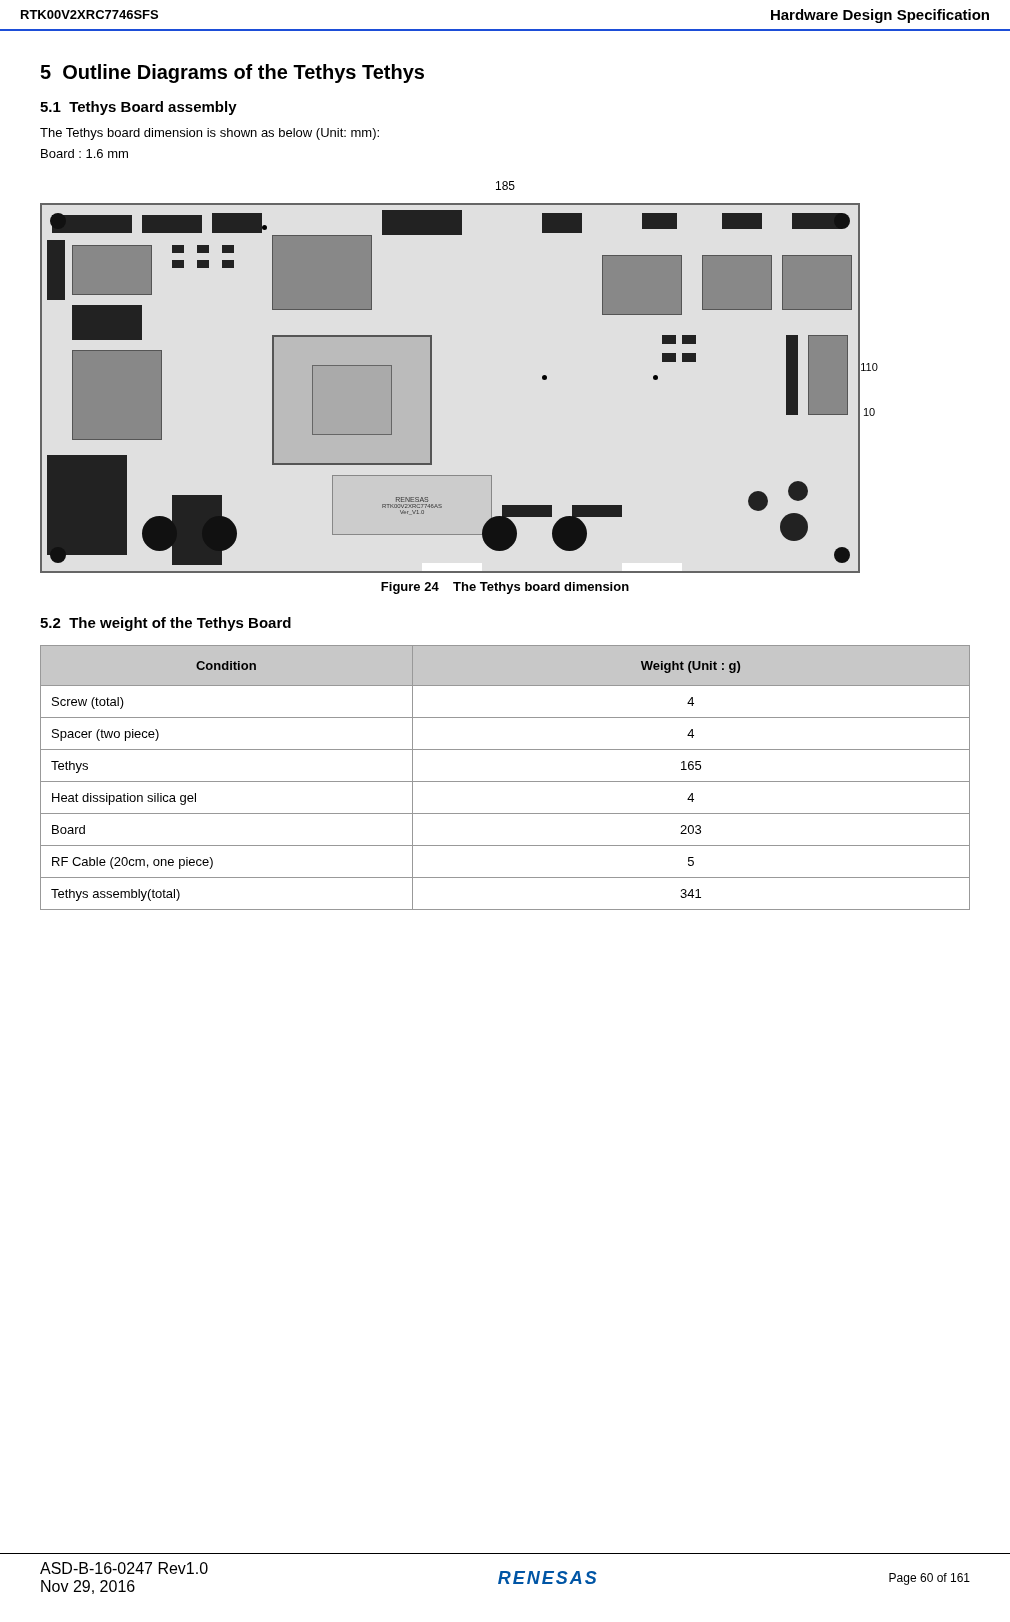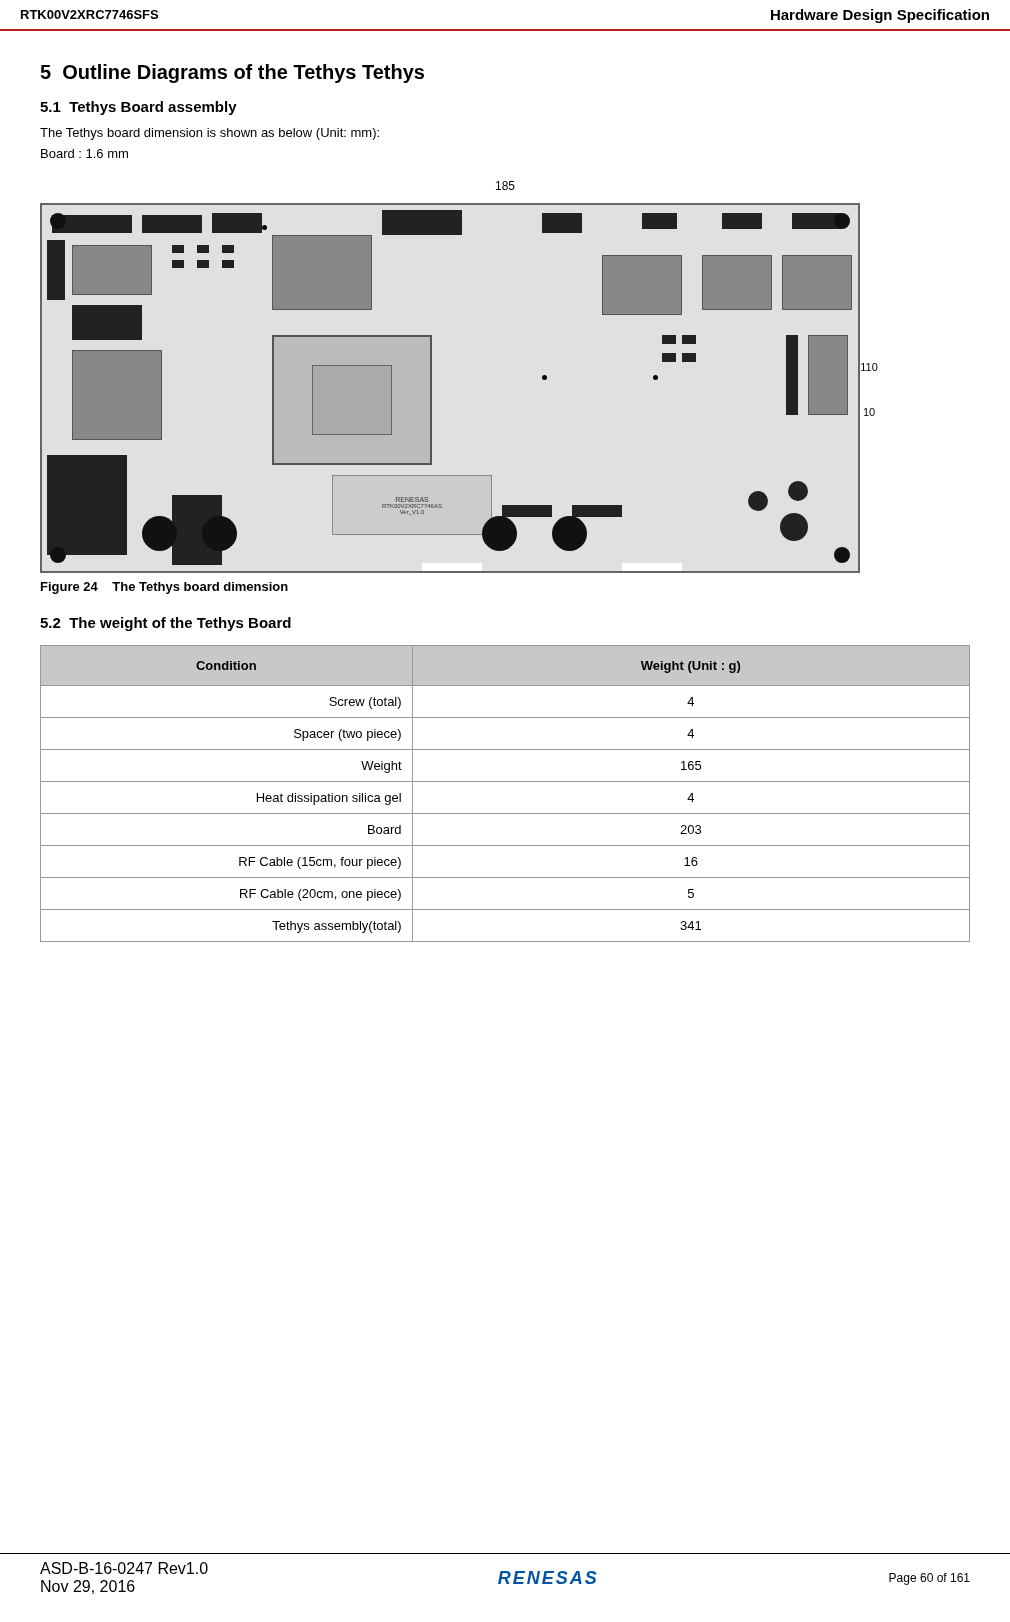--- a/index.html
+++ b/index.html
@@ -11,21 +11,21 @@
       width: 1010px;
       min-height: 1622px;
       position: relative;
     }
 
     .page-header {
       display: flex;
       justify-content: space-between;
       align-items: center;
       padding: 6px 20px;
-      border-bottom: 2px solid #b91c1c;
+      border-bottom: 2px solid #1d4ed8;
       margin-bottom: 0;
     }
     .page-header-left {
       font-size: 13px;
       font-weight: bold;
     }
     .page-header-right {
       font-size: 15px;
       font-weight: bold;
     }
@@ -46,21 +46,21 @@
       font-weight: bold;
       margin-bottom: 10px;
     }
 
     .body-text {
       font-size: 13px;
       margin-bottom: 6px;
     }
 
     .figure-caption {
-      text-align: left;
+      text-align: center;
       font-size: 13px;
       margin-bottom: 20px;
       margin-top: 6px;
     }
     .figure-caption strong {
       font-weight: bold;
     }
 
     h3.sub-section2 {
       font-size: 15px;
@@ -84,21 +84,21 @@
       text-align: center;
     }
 
     table.weight-table td {
       border: 1px solid #999;
       padding: 8px 10px;
       font-size: 13px;
     }
 
     table.weight-table td.condition-cell {
-      text-align: right;
+      text-align: left;
       width: 40%;
     }
 
     table.weight-table td.weight-cell {
       text-align: center;
       width: 60%;
     }
 
     .page-footer {
       position: absolute;
@@ -315,34 +315,30 @@
     <tbody id="weight-table-body">
     <tr>
     <td class="condition-cell">Screw (total)</td>
     <td class="weight-cell">4</td>
   </tr>
         <tr>
     <td class="condition-cell">Spacer (two piece)</td>
     <td class="weight-cell">4</td>
   </tr>
         <tr>
-    <td class="condition-cell">Weight</td>
+    <td class="condition-cell">Tethys</td>
     <td class="weight-cell">165</td>
   </tr>
         <tr>
     <td class="condition-cell">Heat dissipation silica gel</td>
     <td class="weight-cell">4</td>
   </tr>
         <tr>
     <td class="condition-cell">Board</td>
     <td class="weight-cell">203</td>
-  </tr>
-        <tr>
-    <td class="condition-cell">RF Cable (15cm, four piece)</td>
-    <td class="weight-cell">16</td>
   </tr>
         <tr>
     <td class="condition-cell">RF Cable (20cm, one piece)</td>
     <td class="weight-cell">5</td>
   </tr>
         <tr>
     <td class="condition-cell">Tethys assembly(total)</td>
     <td class="weight-cell">341</td>
   </tr>
       </tbody>

